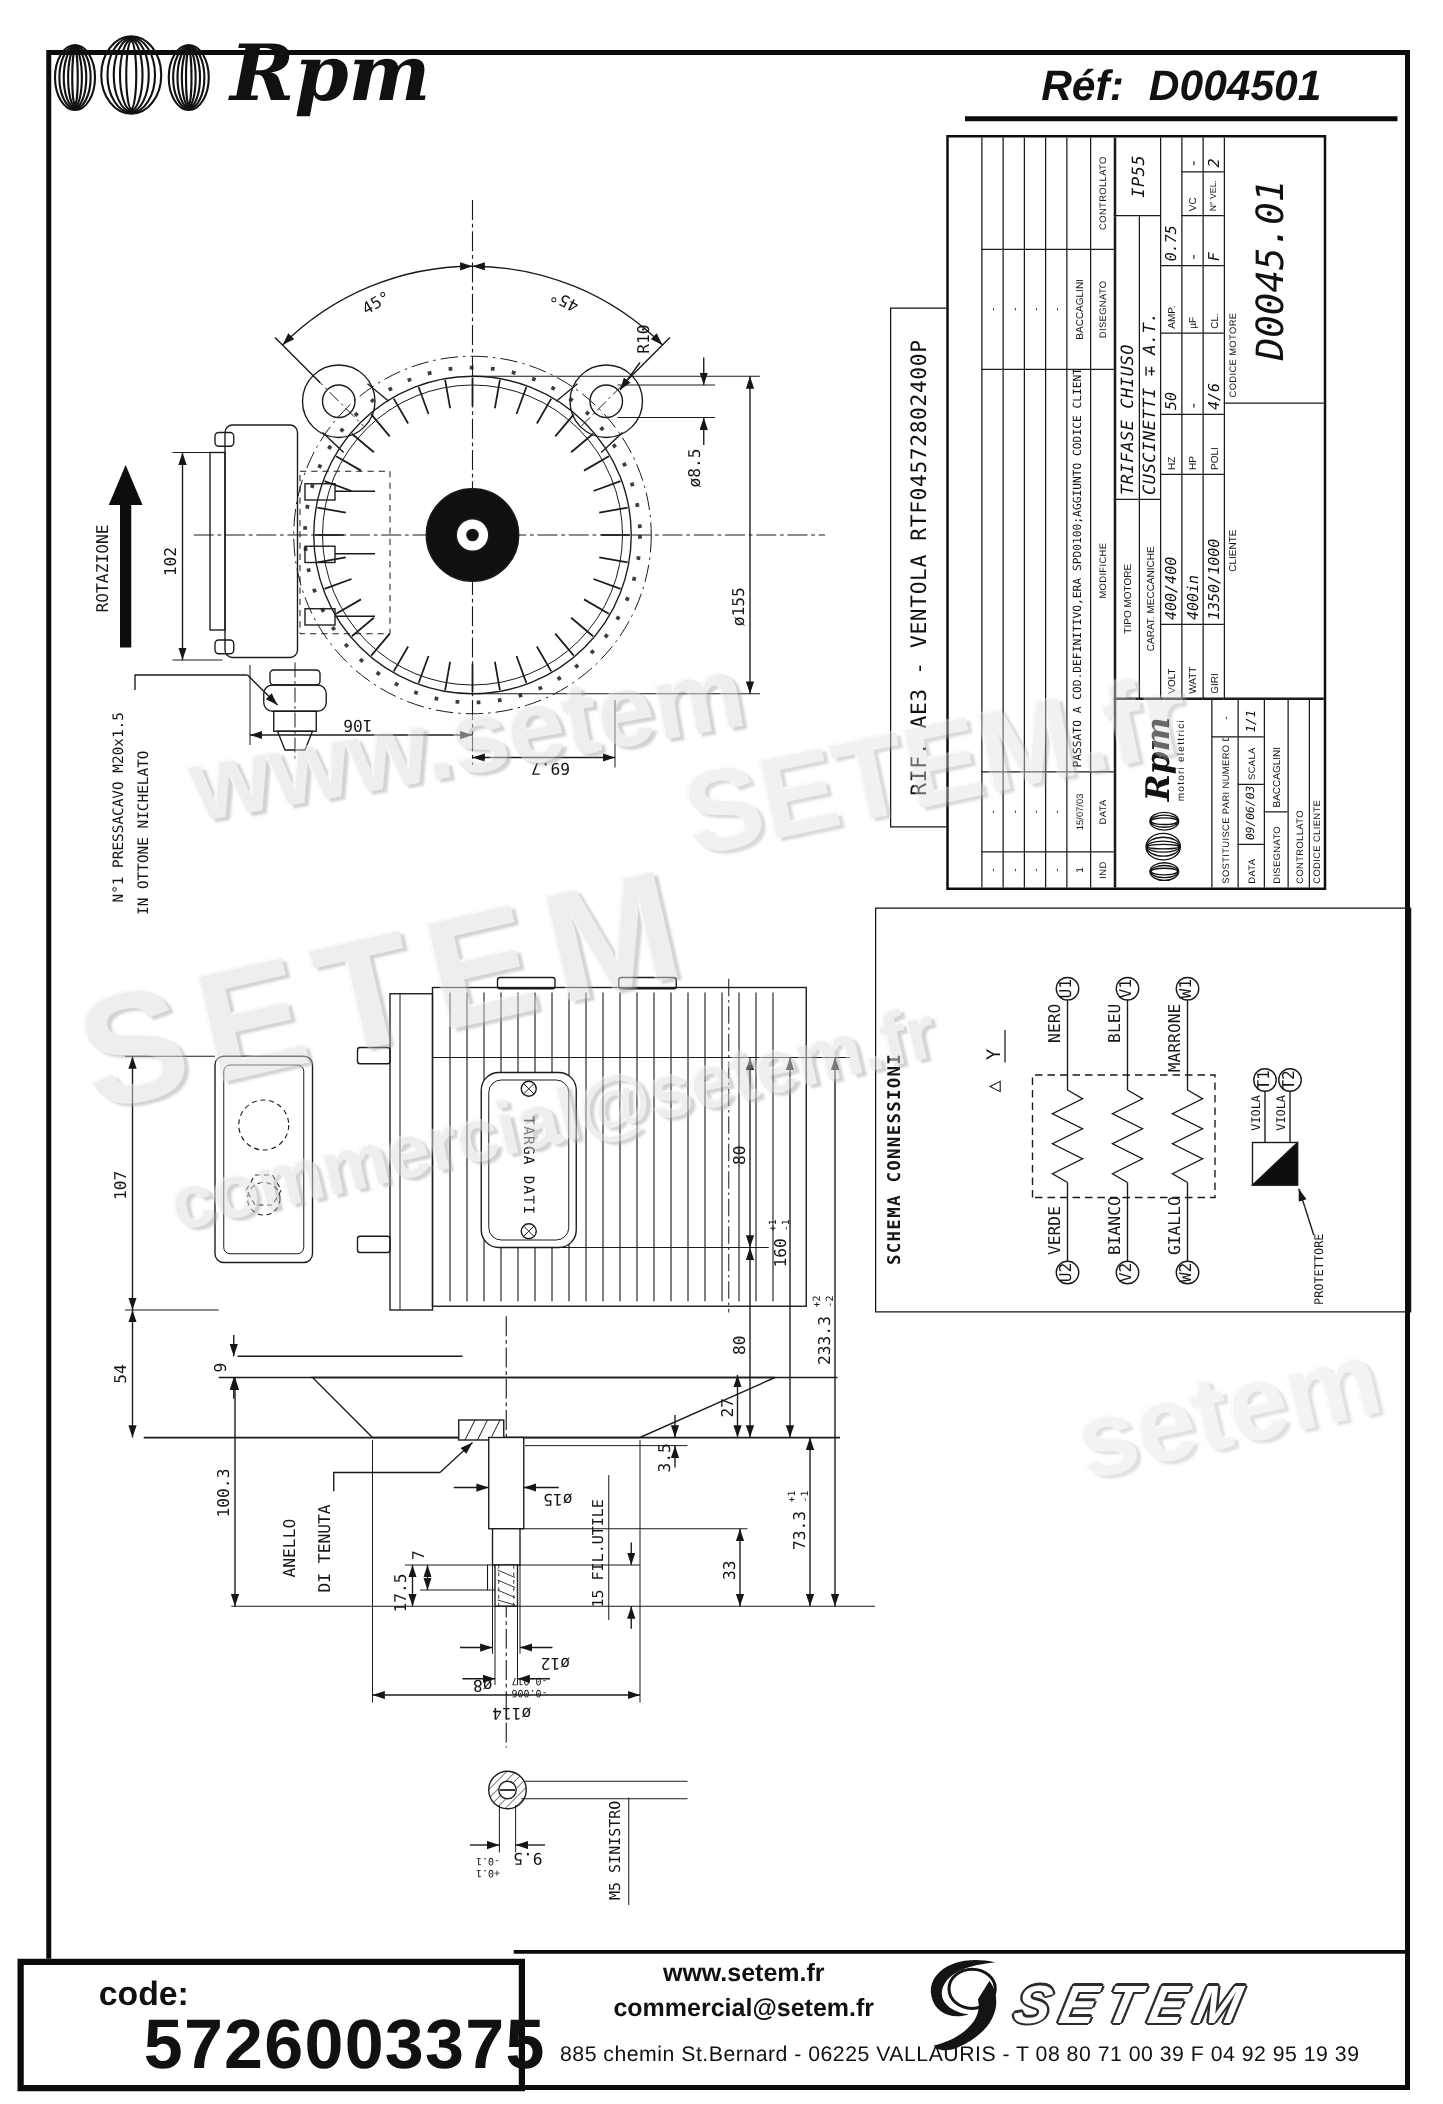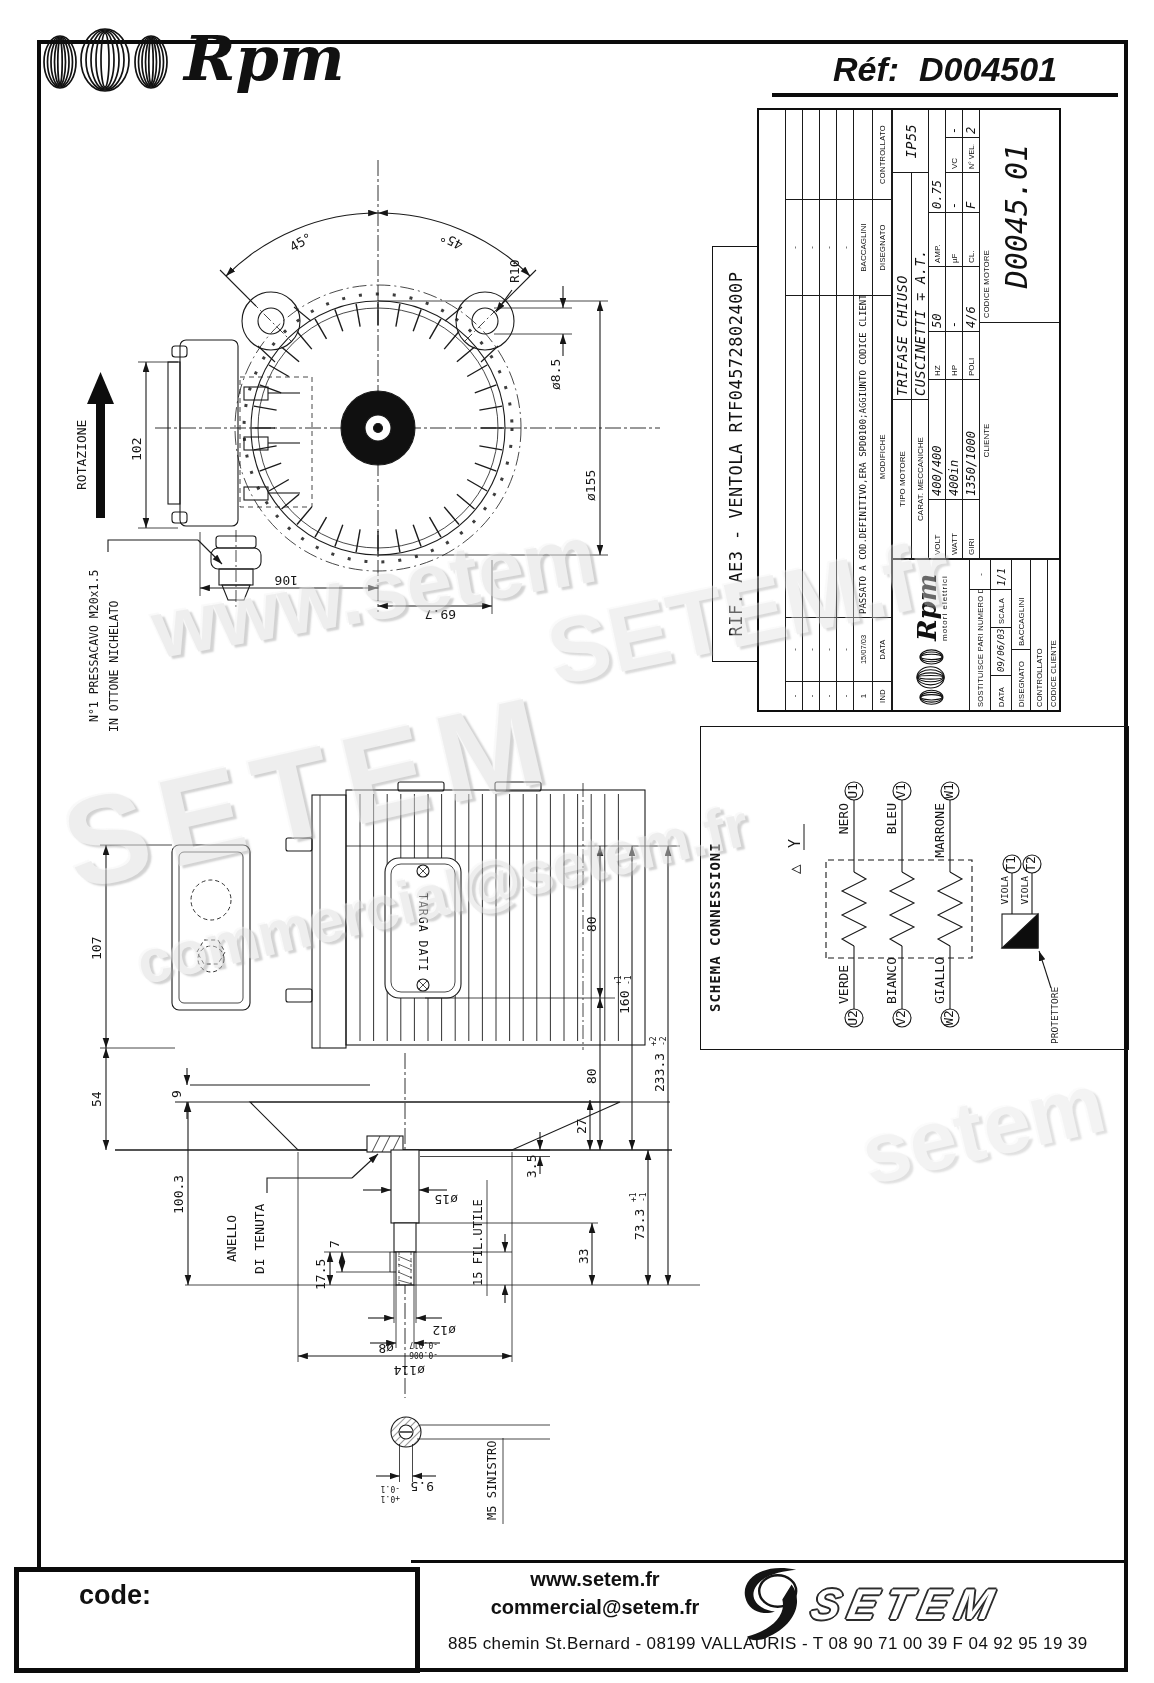--- a/index.html
+++ b/index.html
@@ -668,23 +668,24 @@
 
   <div class="wm" style="left:150px;top:545px;font-size:82px;transform:rotate(-10deg);">www.setem</div>
   <div class="wm" style="left:545px;top:560px;font-size:92px;transform:rotate(-12deg);opacity:.42;">SETEM.fr</div>
   <div class="wm" style="left:60px;top:720px;font-size:125px;letter-spacing:14px;transform:rotate(-13deg);">SETEM</div>
   <div class="wm" style="left:130px;top:860px;font-size:60px;transform:rotate(-13deg);">commercial@setem.fr</div>
   <div class="wm" style="left:860px;top:1080px;font-size:85px;transform:rotate(-13deg);opacity:.35;">setem</div>
 
   <div class="fsep"></div>
   <div class="codebox">
     <div class="l">code:</div>
+    <div class="n">5726003375</div>
   </div>
   <div class="site">www.setem.fr</div>
   <div class="mail">commercial@setem.fr</div>
-  <div class="addr">885 chemin St.Bernard  -  08199 VALLAURIS  -  T 08 90 71 00 39   F 04 92 95 19 39</div>
+  <div class="addr">885 chemin St.Bernard  -  06225 VALLAURIS  -  T 08 80 71 00 39   F 04 92 95 19 39</div>
   <svg class="abs" style="left:737px;top:1562px;" width="74" height="84" viewBox="0 0 80 90">
     <path d="M64 8 C28 0 4 18 9 38 C12 52 27 58 41 53 C23 51 13 39 20 27 C28 13 48 10 64 8 Z" fill="#141414"></path>
     <ellipse cx="44" cy="31" rx="20" ry="17" fill="none" stroke="#141414" stroke-width="2.6"></ellipse>
     <path d="M59 24 C72 42 64 68 31 82 C21 86 13 84 11 80 C32 75 54 60 49 40 Z" fill="#141414"></path>
   </svg>
   <div class="setemtxt">SETEM</div>
 </div>
 
 </body></html>

